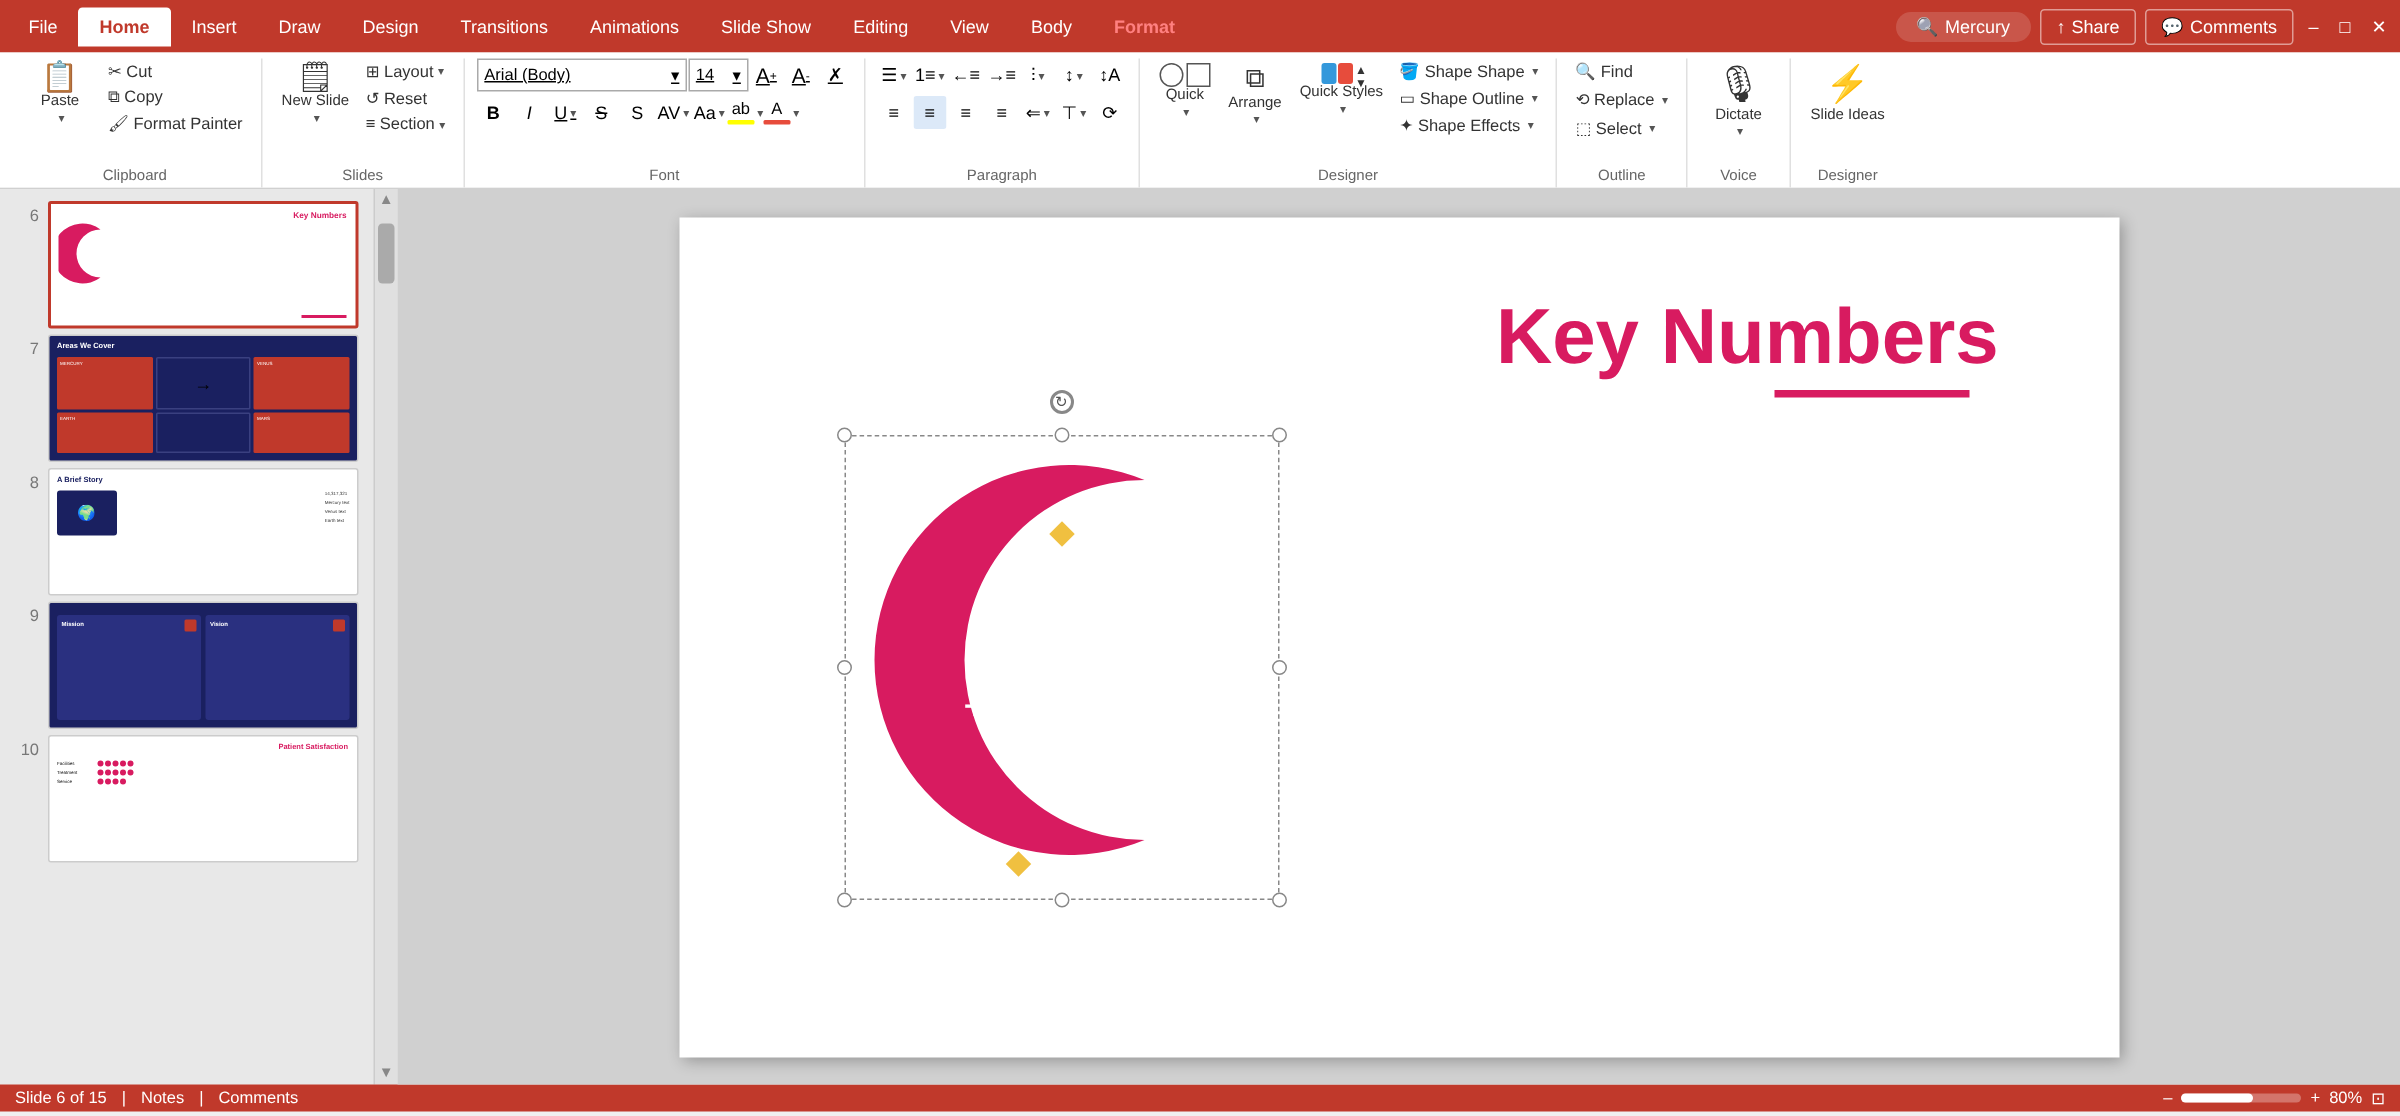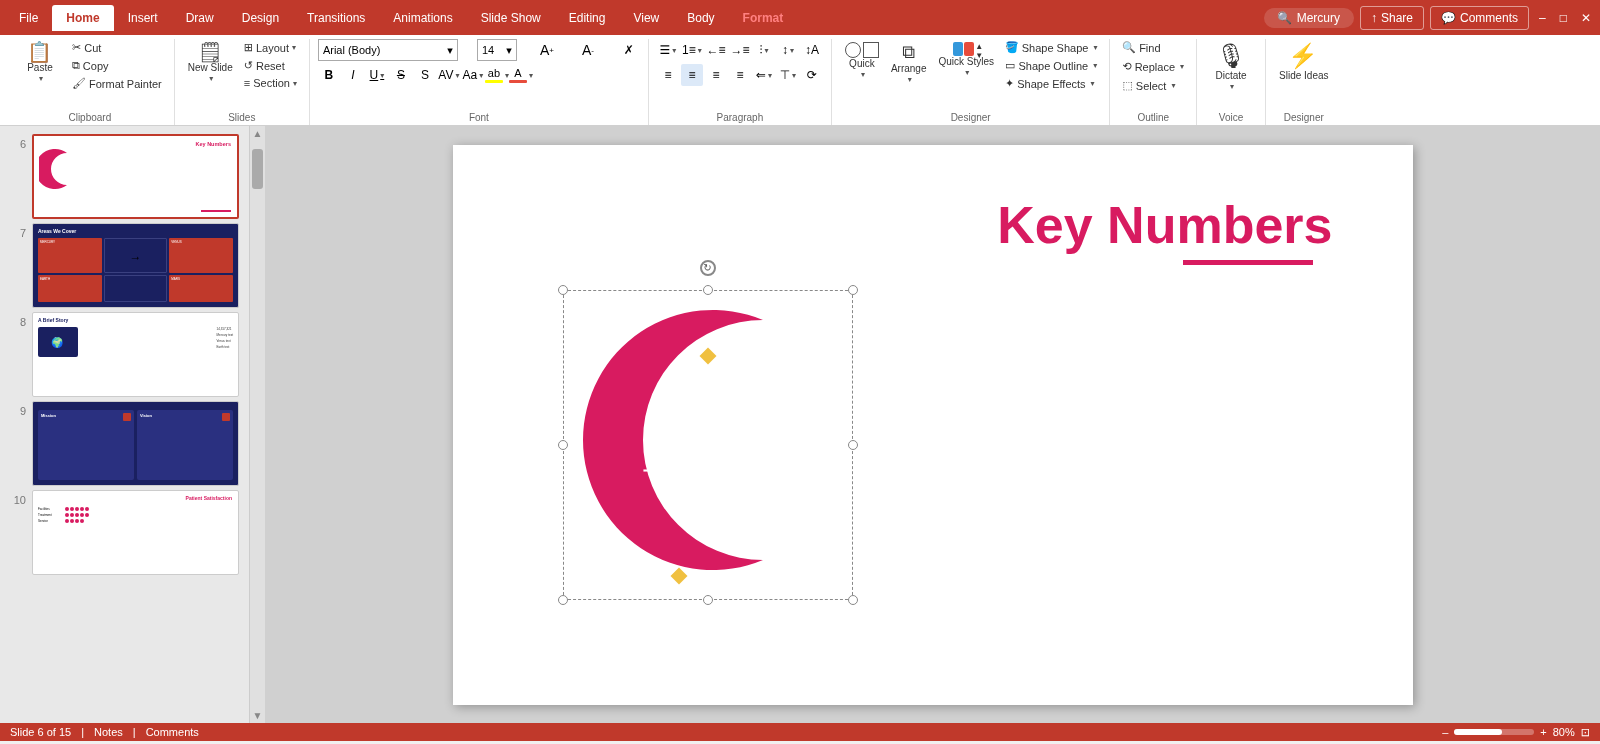--- a/index.html
+++ b/index.html
@@ -117,21 +117,22 @@
       cursor: pointer;
       border-radius: 2px;
       font-size: 11px;
       color: #333;
       white-space: nowrap;
     }
     .rb-small .arrow { font-size: 8px; color: #555; }
     .font-row1 {
       display: flex;
       align-items: flex-end;
-      gap: 19px;
+      gap: 1px;
+      text-decoration: underline;
     }
     .font-name-box {
       width: 140px;
       height: 22px;
       border: 1px solid #aaa;
       padding: 2px 4px;
       font-size: 11px;
       display: flex;
       align-items: center;
       justify-content: space-between;

